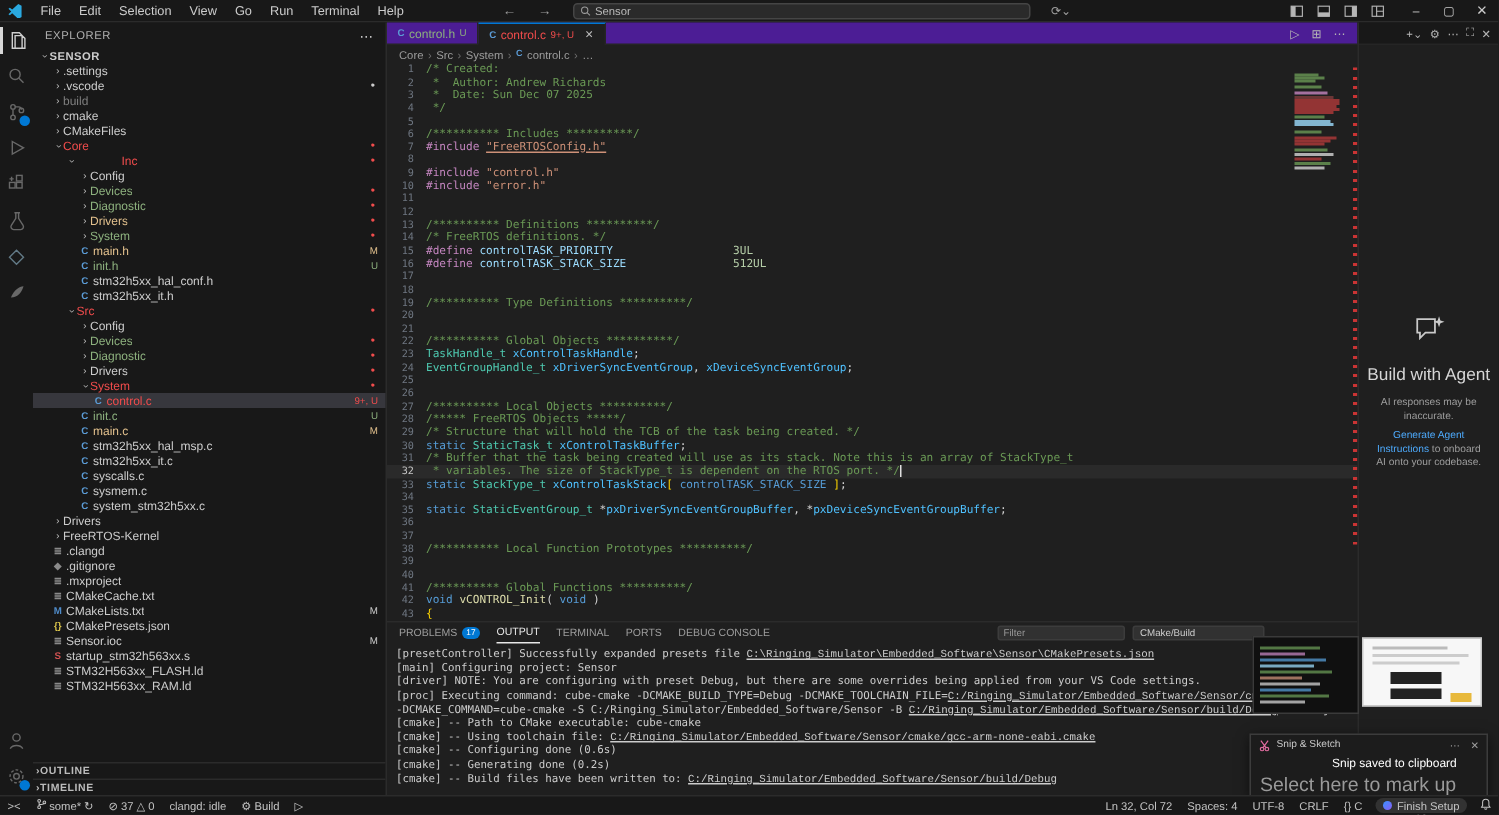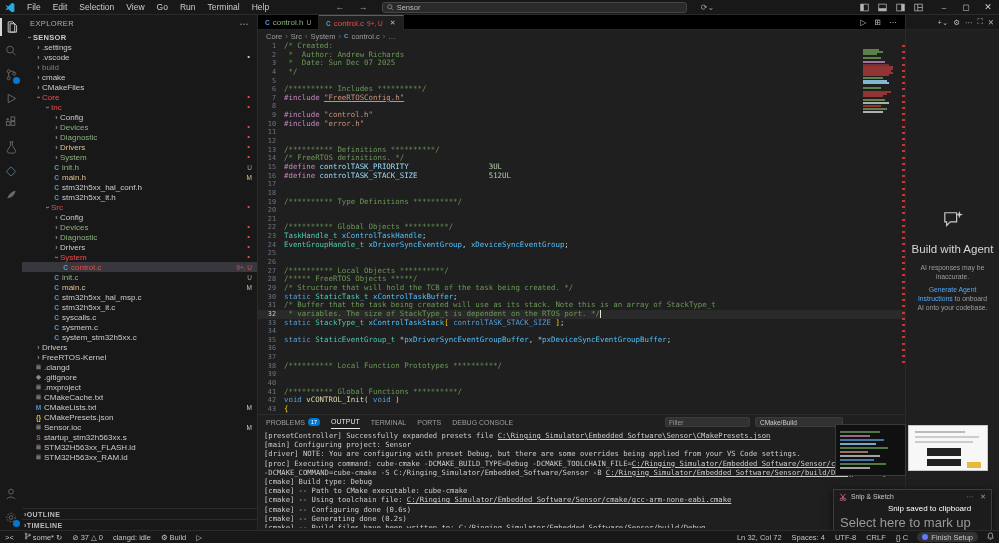--- a/index.html
+++ b/index.html
@@ -46,21 +46,21 @@
   .lbl { overflow:hidden; }
   .c-def{color:#cccccc} .c-red{color:#f14c4c} .c-grn{color:#8db17e} .c-yel{color:#e2c08d} .c-gray{color:#7f7f7f}
   .rbadge { position:absolute; right:5px; font-size:6.5px; }
   .dot { position:absolute; right:7px; font-size:8px; line-height:10px; }
   #sb-root { font-weight:bold; font-size:7.5px; letter-spacing:.3px; }
   .sb-sect { position:absolute; left:0; right:0; height:11px; border-top:1px solid #2b2b2b;
     display:flex; align-items:center; font-size:7px; font-weight:bold; letter-spacing:.4px; color:#bbbbbb; padding-left:2px; }
 
   
   #editor { position:absolute; left:258px; top:15px; width:647px; height:515px; background:#1f1f1f; }
-  #tabbar { height:15px; background:#000000; display:flex; font-size:8px; border-bottom:1px solid #252525; }
+  #tabbar { height:15px; background:#4c1d95; display:flex; font-size:8px; border-bottom:1px solid #252525; }
   .tab { display:flex; align-items:center; padding:0 7px; gap:3px; border-right:1px solid #252525; height:15px; }
   .tab.active { background:#1f1f1f; border-top:1px solid #0078d4; }
   .tab .fic { font-size:6.5px; font-weight:bold; }
   .tab .close { margin-left:4px; color:#bbbbbb; font-size:7px; }
   #tab-actions { margin-left:auto; display:flex; gap:8px; align-items:center; padding-right:8px; color:#b6b6b6; font-size:8px; }
   #breadcrumb { height:12px; display:flex; align-items:center; font-size:7.5px; color:#9d9d9d; padding-left:8px; gap:3px; }
   #breadcrumb .sep { color:#6e6e6e; }
   #breadcrumb .fic { font-size:6px; font-weight:bold; }
 
   #codearea { position:absolute; left:0; top:27px; width:647px; height:372px; overflow:hidden;
@@ -85,21 +85,21 @@
   .ptab { display:flex; gap:3px; align-items:center; height:14px; }
   .ptab.on { color:#e7e7e7; border-bottom:1px solid #e7e7e7; }
   .pbadge { background:#0078d4; color:#fff; border-radius:5px; font-size:5.5px; padding:0 3px; height:8px; line-height:8px; }
   #pfilter { position:absolute; right:155px; top:2px; width:85px; height:10px; background:#313131;
     border:1px solid #3c3c3c; border-radius:2px; color:#989898; font-size:6.5px; padding:0 3px; line-height:9px; }
   #pselect { position:absolute; right:62px; top:2px; width:88px; height:10px; background:#313131;
     border:1px solid #3c3c3c; border-radius:2px; color:#cccccc; font-size:6.5px; padding:0 4px; line-height:9px; }
   #pout { position:absolute; left:6px; right:0; top:16px; bottom:2px; overflow:hidden;
     font-family:"DejaVu Sans Mono", monospace; font-size:7.2px; color:#cccccc; }
   .ol { height:9.2px; line-height:9.2px; white-space:pre; }
-  .ol .lnk { text-decoration:underline; }
+  .ol .lnk { text-decoration:underline;font-family:Liberation Mono, monospace; }
 
   
   #chat { position:absolute; left:905px; top:15px; width:94px; height:515px; background:#1f1f1f; border-left:1px solid #2b2b2b; }
   #chat-head { height:15px; display:flex; align-items:center; justify-content:flex-end; gap:5px;
     padding-right:5px; color:#b6b6b6; font-size:7.5px; background:#181818; border-bottom:1px solid #252525; }
   #chat-body { position:absolute; top:195px; left:0; right:0; text-align:center; }
   #chat-title { font-size:11.5px; color:#d6d6d6; margin-top:8px; line-height:14px; }
   #chat-sub { font-size:6.8px; color:#9d9d9d; margin-top:7px; line-height:9px; padding:0 8px; }
   #chat-link-wrap { font-size:6.8px; margin-top:4px; line-height:9px; padding:0 8px; color:#9d9d9d; }
   #chat-link-wrap .lnk { color:#4daafc; }
@@ -264,21 +264,21 @@
         </div>
         <div class="row" style="padding-left: 13px;">
           <span class="chev">›</span>
           <span class="lbl c-def">CMakeFiles</span>
         </div>
         <div class="row" style="padding-left: 13px;">
           <span class="chev exp">›</span>
           <span class="lbl c-red">Core</span>
           <span class="dot" style="color: rgb(241, 76, 76);">•</span>
         </div>
-        <div class="row" style="padding-left: 22px;">
+        <div class="row" style="padding-left: 22px; gap: 30px;">
           <span class="chev exp">›</span>
           <span class="lbl c-red">Inc</span>
           <span class="dot" style="color: rgb(241, 76, 76);">•</span>
         </div>
         <div class="row" style="padding-left: 31px;">
           <span class="chev">›</span>
           <span class="lbl c-def">Config</span>
         </div>
         <div class="row" style="padding-left: 31px;">
           <span class="chev">›</span>
@@ -295,27 +295,27 @@
           <span class="lbl c-yel">Drivers</span>
           <span class="dot" style="color: rgb(241, 76, 76);">•</span>
         </div>
         <div class="row" style="padding-left: 31px;">
           <span class="chev">›</span>
           <span class="lbl c-grn">System</span>
           <span class="dot" style="color: rgb(241, 76, 76);">•</span>
         </div>
         <div class="row" style="padding-left: 31px;">
           <span class="fic" style="color: rgb(91, 155, 213);">C</span>
+          <span class="lbl c-yel">main.h</span>
+          <span class="rbadge c-yel">M</span>
+        </div>
+        <div class="row" style="padding-left: 31px;">
+          <span class="fic" style="color: rgb(91, 155, 213);">C</span>
           <span class="lbl c-grn">init.h</span>
           <span class="rbadge c-grn">U</span>
-        </div>
-        <div class="row" style="padding-left: 31px;">
-          <span class="fic" style="color: rgb(91, 155, 213);">C</span>
-          <span class="lbl c-yel">main.h</span>
-          <span class="rbadge c-yel">M</span>
         </div>
         <div class="row" style="padding-left: 31px;">
           <span class="fic" style="color: rgb(91, 155, 213);">C</span>
           <span class="lbl c-def">stm32h5xx_hal_conf.h</span>
         </div>
         <div class="row" style="padding-left: 31px;">
           <span class="fic" style="color: rgb(91, 155, 213);">C</span>
           <span class="lbl c-def">stm32h5xx_it.h</span>
         </div>
         <div class="row" style="padding-left: 22px;">
@@ -570,21 +570,20 @@
           </span>
         <span id="pfilter">Filter</span>
         <span id="pselect">CMake/Build</span>
       </div>
       <div id="pout">
           <div class="ol"><span>[presetController] Successfully expanded presets file </span><span class="lnk">C:\Ringing_Simulator\Embedded_Software\Sensor\CMakePresets.json</span></div>
           <div class="ol"><span>[main] Configuring project: Sensor</span></div>
           <div class="ol"><span>[driver] NOTE: You are configuring with preset Debug, but there are some overrides being applied from your VS Code settings.</span></div>
           <div class="ol"><span>[proc] Executing command: cube-cmake -DCMAKE_BUILD_TYPE=Debug -DCMAKE_TOOLCHAIN_FILE=</span><span class="lnk">C:/Ringing_Simulator/Embedded_Software/Sensor/cmake/gcc-arm-none-eabi.cmak</span></div>
           <div class="ol"><span>-DCMAKE_COMMAND=cube-cmake -S C:/Ringing_Simulator/Embedded_Software/Sensor -B </span><span class="lnk">C:/Ringing_Simulator/Embedded_Software/Sensor/build/Debug</span><span> -G Ninja</span></div>
-          <div class="ol"><span>[cmake] Build type: Debug</span></div>
           <div class="ol"><span>[cmake] -- Path to CMake executable: cube-cmake</span></div>
           <div class="ol"><span>[cmake] -- Using toolchain file: </span><span class="lnk">C:/Ringing_Simulator/Embedded_Software/Sensor/cmake/gcc-arm-none-eabi.cmake</span></div>
           <div class="ol"><span>[cmake] -- Configuring done (0.6s)</span></div>
           <div class="ol"><span>[cmake] -- Generating done (0.2s)</span></div>
           <div class="ol"><span>[cmake] -- Build files have been written to: </span><span class="lnk">C:/Ringing_Simulator/Embedded_Software/Sensor/build/Debug</span></div>
         </div>
     </div>
   </div>
 
   <div id="chat">

